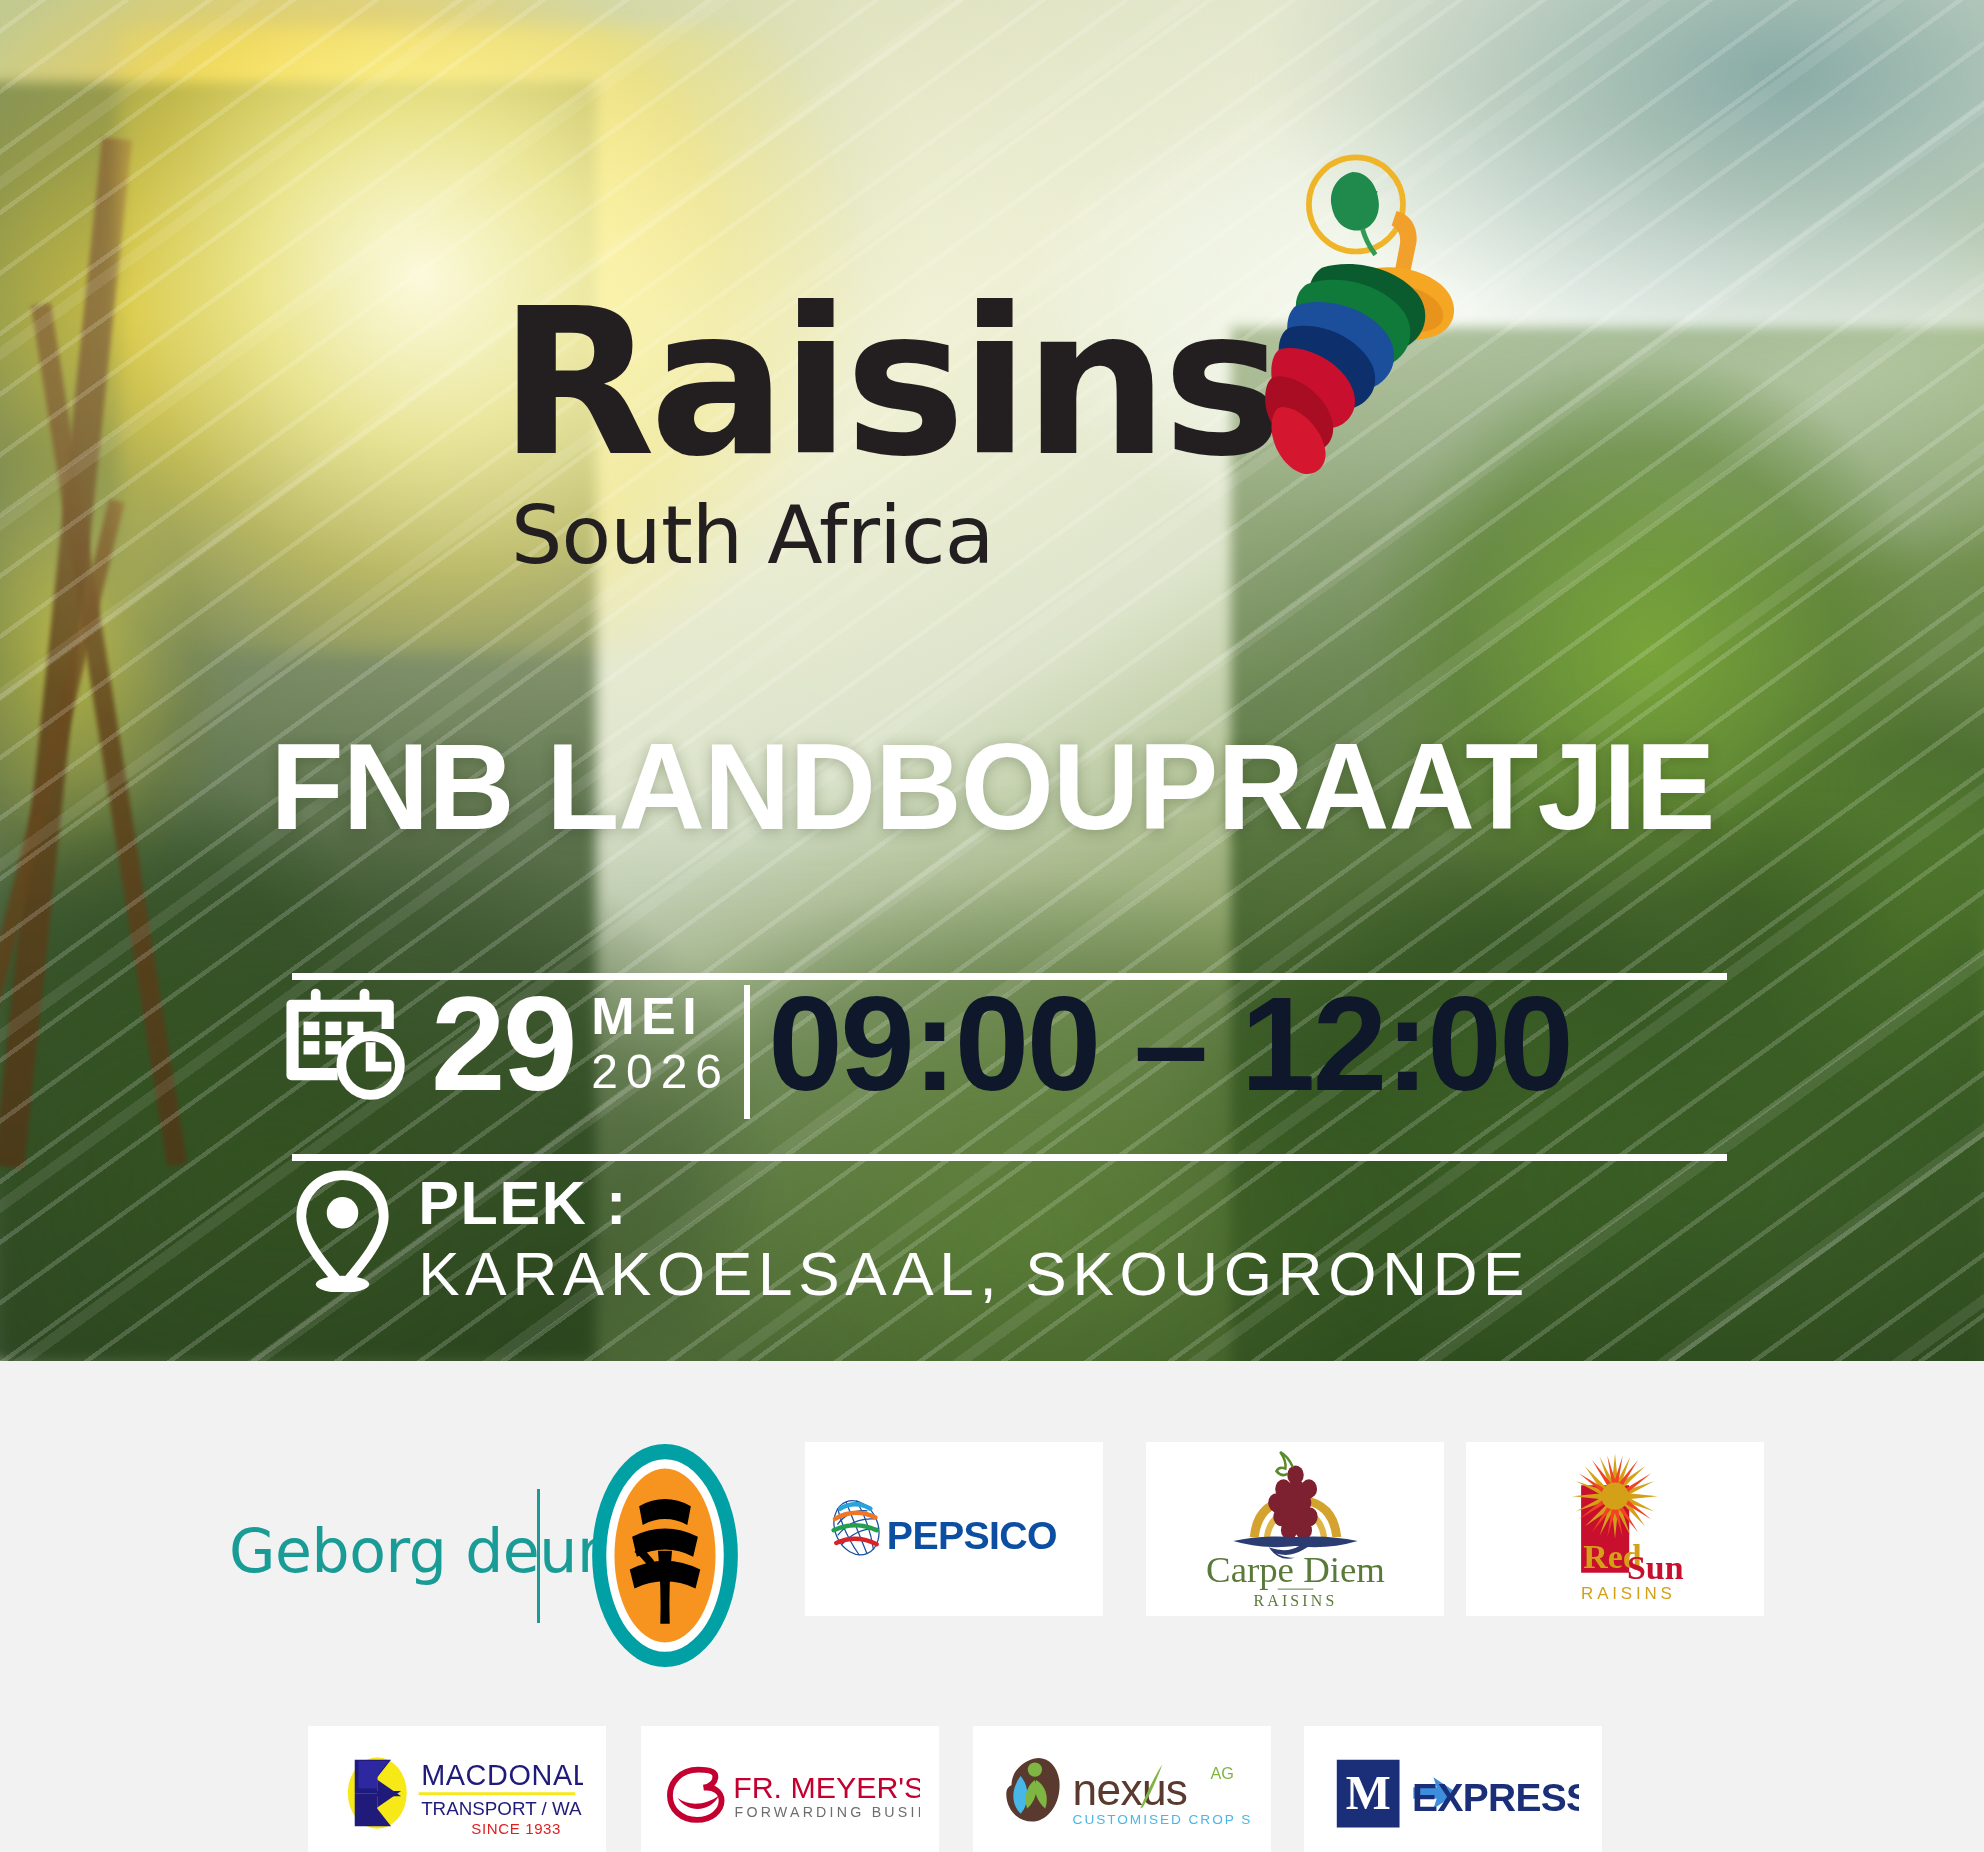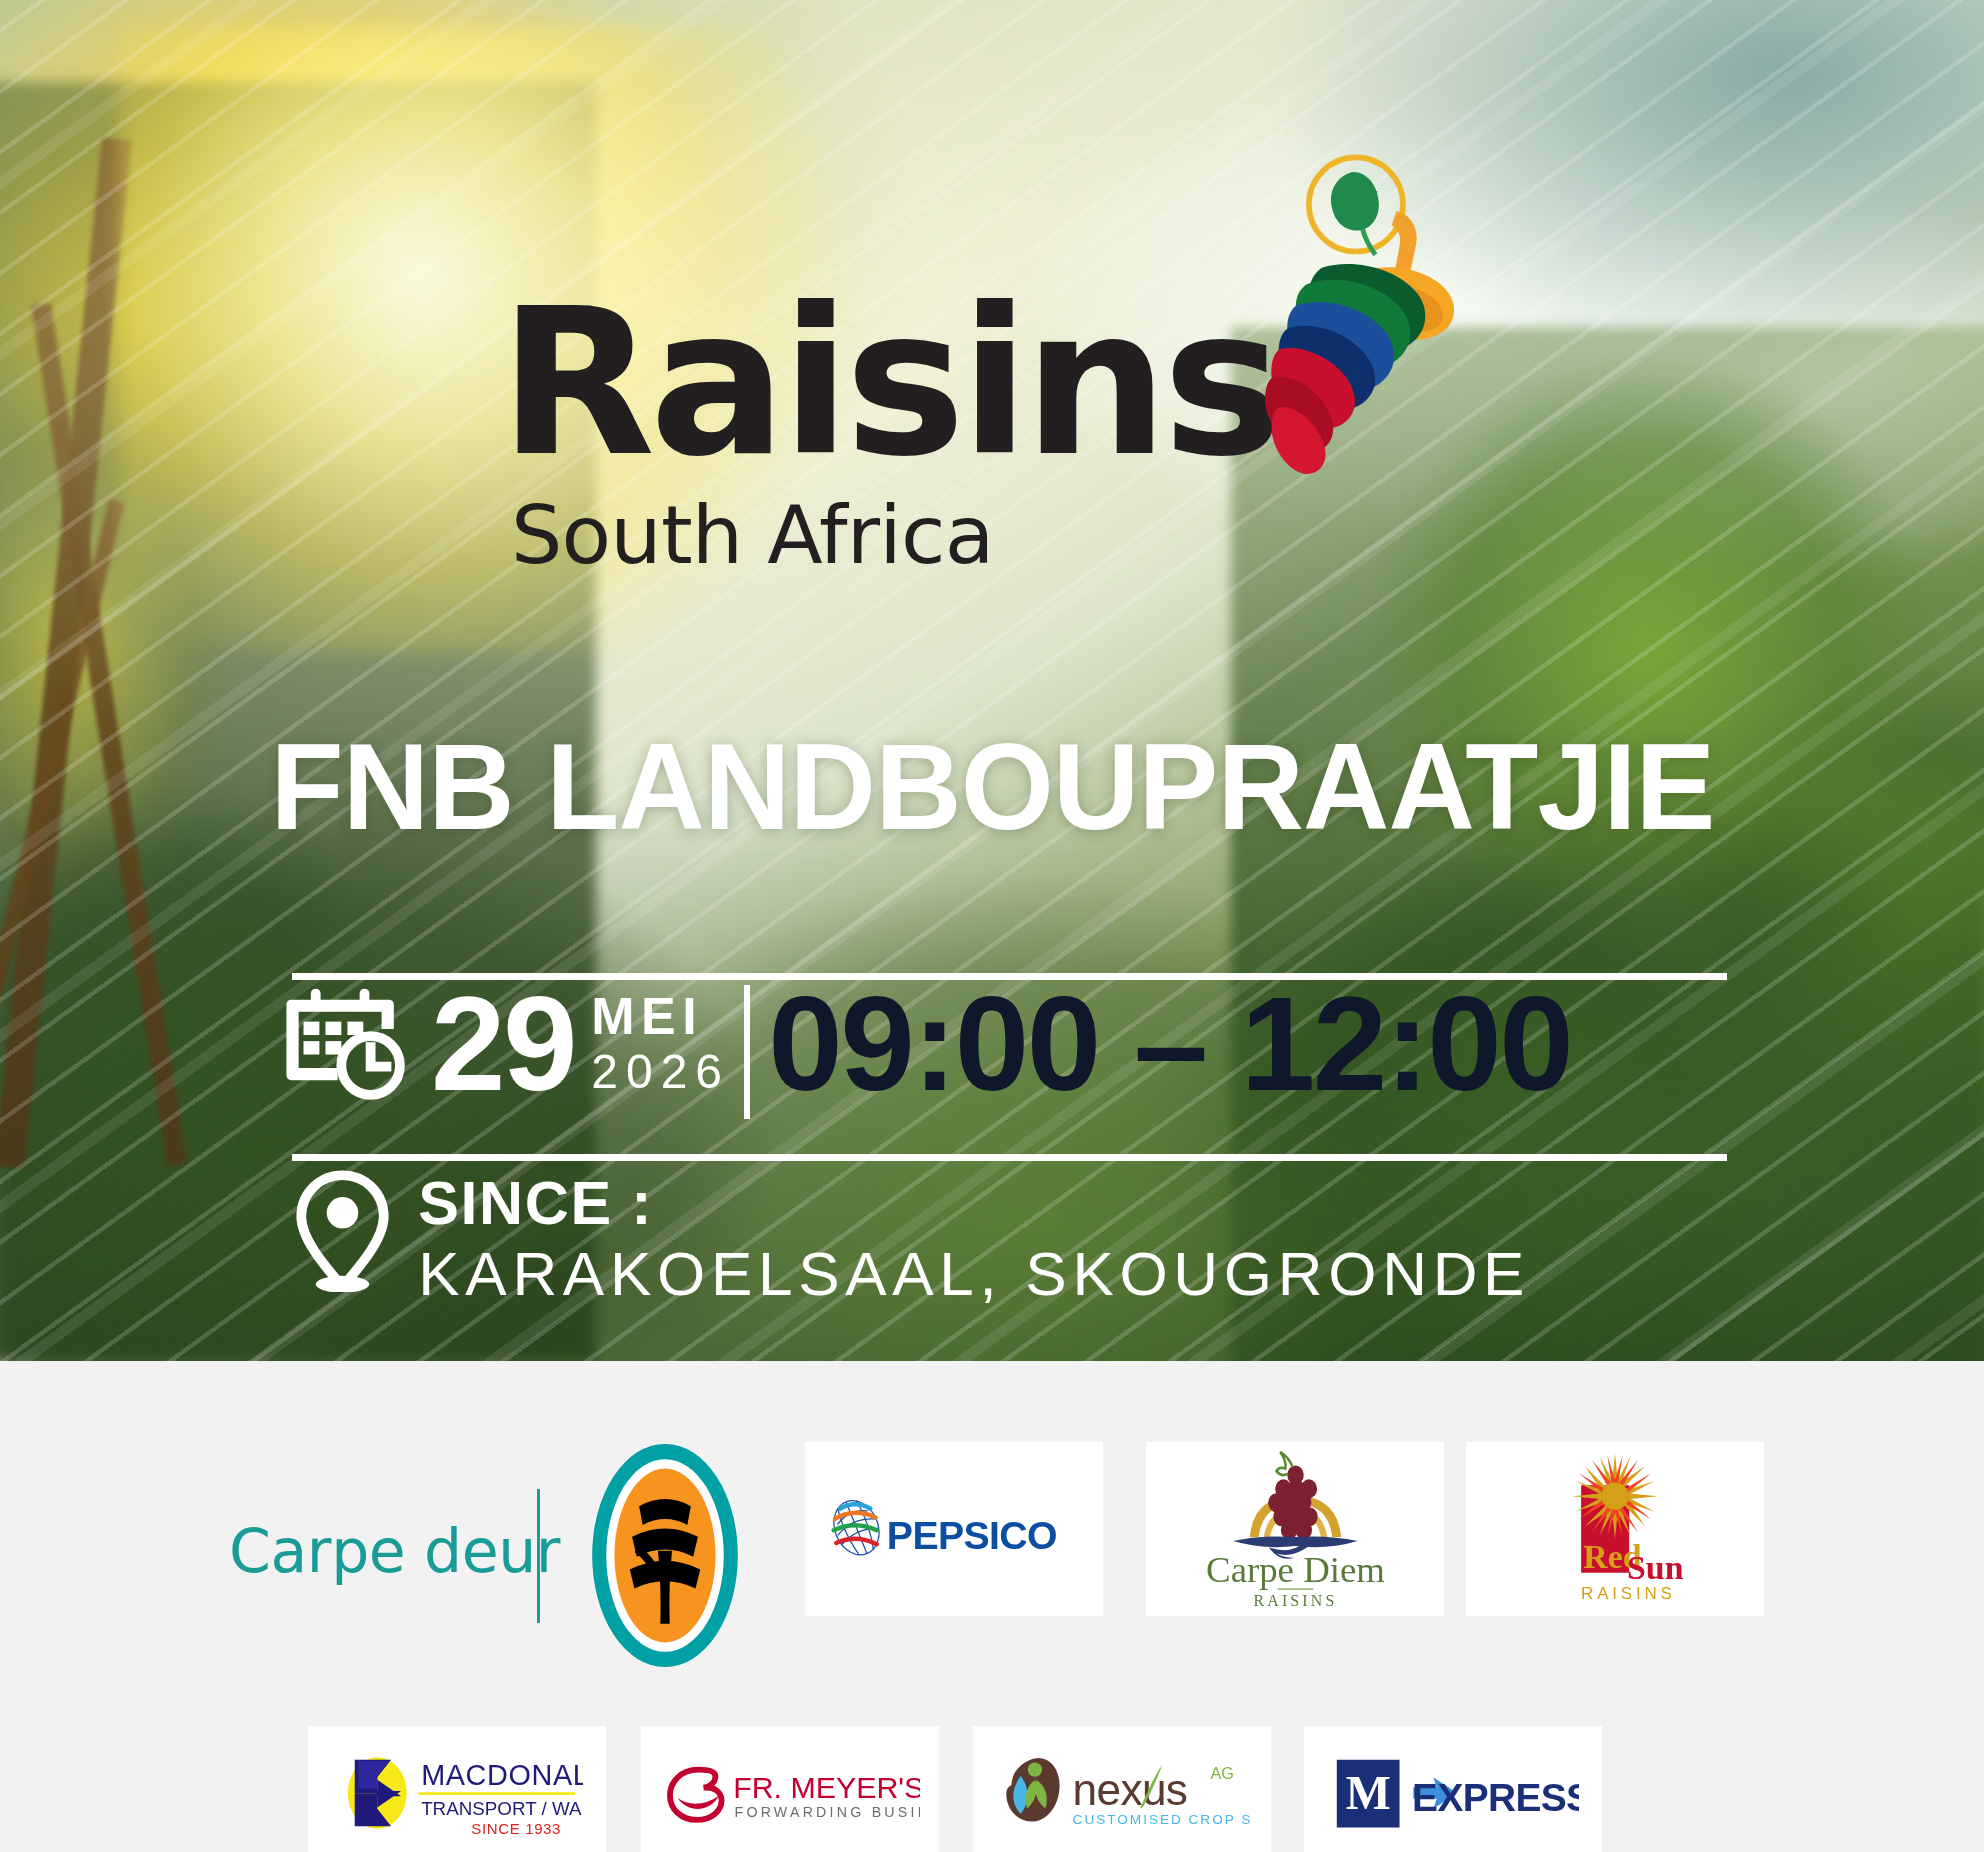--- a/index.html
+++ b/index.html
@@ -309,30 +309,30 @@
       <div class="time">09:00 – 12:00</div>
     </div>
 
     <div class="locbar">
       <svg class="pin-icon" viewBox="0 0 80 100">
         <path d="M40 4 C21 4 6 19 6 38 C6 60 34 88 40 96 C46 88 74 60 74 38 C74 19 59 4 40 4 Z" fill="none" stroke="#fff" stroke-width="8"></path>
         <circle cx="40" cy="35" r="13" fill="#fff"></circle>
         <ellipse cx="40" cy="94" rx="22" ry="7" fill="#fff"></ellipse>
       </svg>
       <div class="loc-text">
-        <div class="loc-label">SINCE :</div>
+        <div class="loc-label">PLEK :</div>
         <div class="loc-value">KARAKOELSAAL, SKOUGRONDE</div>
       </div>
     </div>
   </div>
 
   <div class="footer">
 
     <div class="row1">
-      <div class="geborg">Carpe deur</div>
+      <div class="geborg">Geborg deur</div>
       <div class="gdiv"></div>
 
       <svg class="fnb" viewBox="0 0 140 200">
         <ellipse cx="70" cy="100" rx="62" ry="95" fill="#00a0a4"></ellipse>
         <ellipse cx="70" cy="100" rx="50" ry="82" fill="#ffffff"></ellipse>
         <ellipse cx="70" cy="100" rx="43" ry="74" fill="#f79420"></ellipse>
         <path d="M48 58 q22 -12 44 0 l-3 16 q-19 -10 -38 0 z" fill="#000"></path>
         <path d="M42 84 q28 -14 56 0 l-4 17 q-24 -12 -48 0 z" fill="#000"></path>
         <path d="M40 112 q30 -15 60 0 l-4 16 q-26 -12 -52 0 z" fill="#000"></path>
         <path d="M64 96 q3 32 2 62 h8 q-1 -34 2 -62 z" fill="#000"></path>

